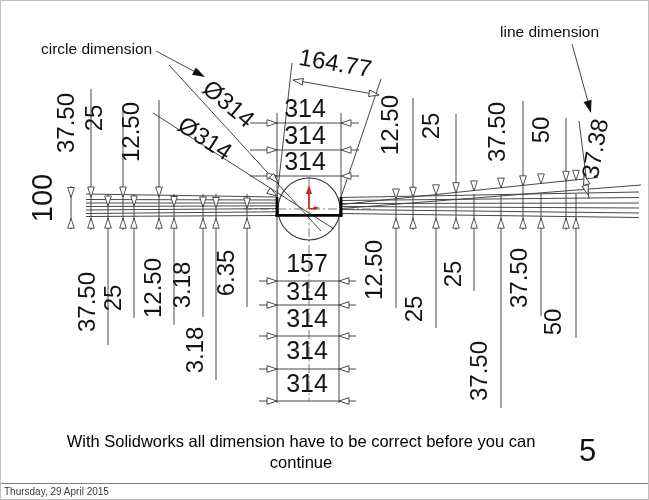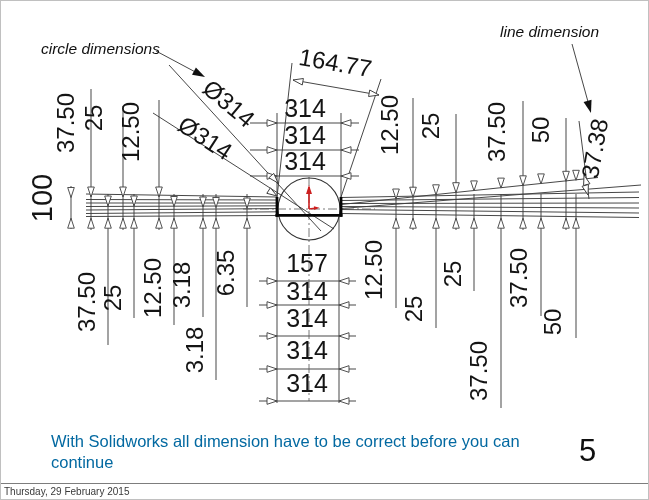--- a/index.html
+++ b/index.html
@@ -11,23 +11,23 @@
   svg.cad{position:absolute;left:0;top:0;}
   .thin{stroke:#3d3d3d;stroke-width:0.95;fill:none;}
   .dash{stroke:#555;stroke-width:0.8;fill:none;stroke-dasharray:9 3 2 3;}
   .thick{stroke:#050505;stroke-width:2.8;fill:none;}
   .circ{stroke:#333;stroke-width:1.1;fill:none;}
   .openar{fill:#ffffff;stroke:#3d3d3d;stroke-width:0.9;}
   .fillar{fill:#101010;stroke:none;}
   .redln{stroke:#cc1f1f;stroke-width:1.6;fill:none;}
   .redar{fill:#cc1f1f;stroke:none;}
   text.dim{fill:#141414;font-family:"Liberation Sans",sans-serif;}
-  .ann{position:absolute;font-size:15.5px;color:#101010;white-space:nowrap;font-style:italic;}
+  .ann{position:absolute;font-size:15.5px;color:#101010;white-space:nowrap;}
   .caption{position:absolute;left:50px;top:430px;width:500px;font-size:16.5px;
-           line-height:21px;color:#0369a1;}
+           line-height:21px;color:#000000;text-align:center;}
   .pagenum{position:absolute;left:578px;top:432px;font-size:31px;color:#101010;}
   .footer-divider{position:absolute;left:0;top:482px;width:649px;border-top:1px solid #7d7d7d;}
   .footer-date{position:absolute;left:3px;top:485px;font-size:10px;color:#3a3a3a;}
 </style>
 </head>
 <body>
 
 <div class="page">
 
   <svg class="cad" width="649" height="500" viewBox="0 0 649 500">
@@ -187,25 +187,25 @@
       <text class="dim" font-size="25" text-anchor="middle" transform="translate(304 116) rotate(0)">314</text>
       <text class="dim" font-size="25" text-anchor="middle" transform="translate(304 143) rotate(0)">314</text>
       <text class="dim" font-size="25" text-anchor="middle" transform="translate(304 169) rotate(0)">314</text>
       <text class="dim" font-size="25" text-anchor="middle" transform="translate(306 271) rotate(0)">157</text>
       <text class="dim" font-size="25" text-anchor="middle" transform="translate(306 299) rotate(0)">314</text>
       <text class="dim" font-size="25" text-anchor="middle" transform="translate(306 326) rotate(0)">314</text>
       <text class="dim" font-size="25" text-anchor="middle" transform="translate(306 358) rotate(0)">314</text>
       <text class="dim" font-size="25" text-anchor="middle" transform="translate(306 391) rotate(0)">314</text>
     </svg>
 
-  <div class="ann" style="left:40px;top:39px;">circle dimensions</div>
+  <div class="ann" style="left:40px;top:39px;">circle dimension</div>
 
   <div class="ann" style="left:499px;top:22px;">line dimension</div>
 
   <div class="caption">
     <div>With Solidworks all dimension have to be correct before you can continue</div>
   </div>
 
   <div class="pagenum">5</div>
 
   <div class="footer-divider"></div>
-  <div class="footer-date">Thursday, 29 February 2015</div>
+  <div class="footer-date">Thursday, 29 April 2015</div>
 </div>
 
 </body></html>

